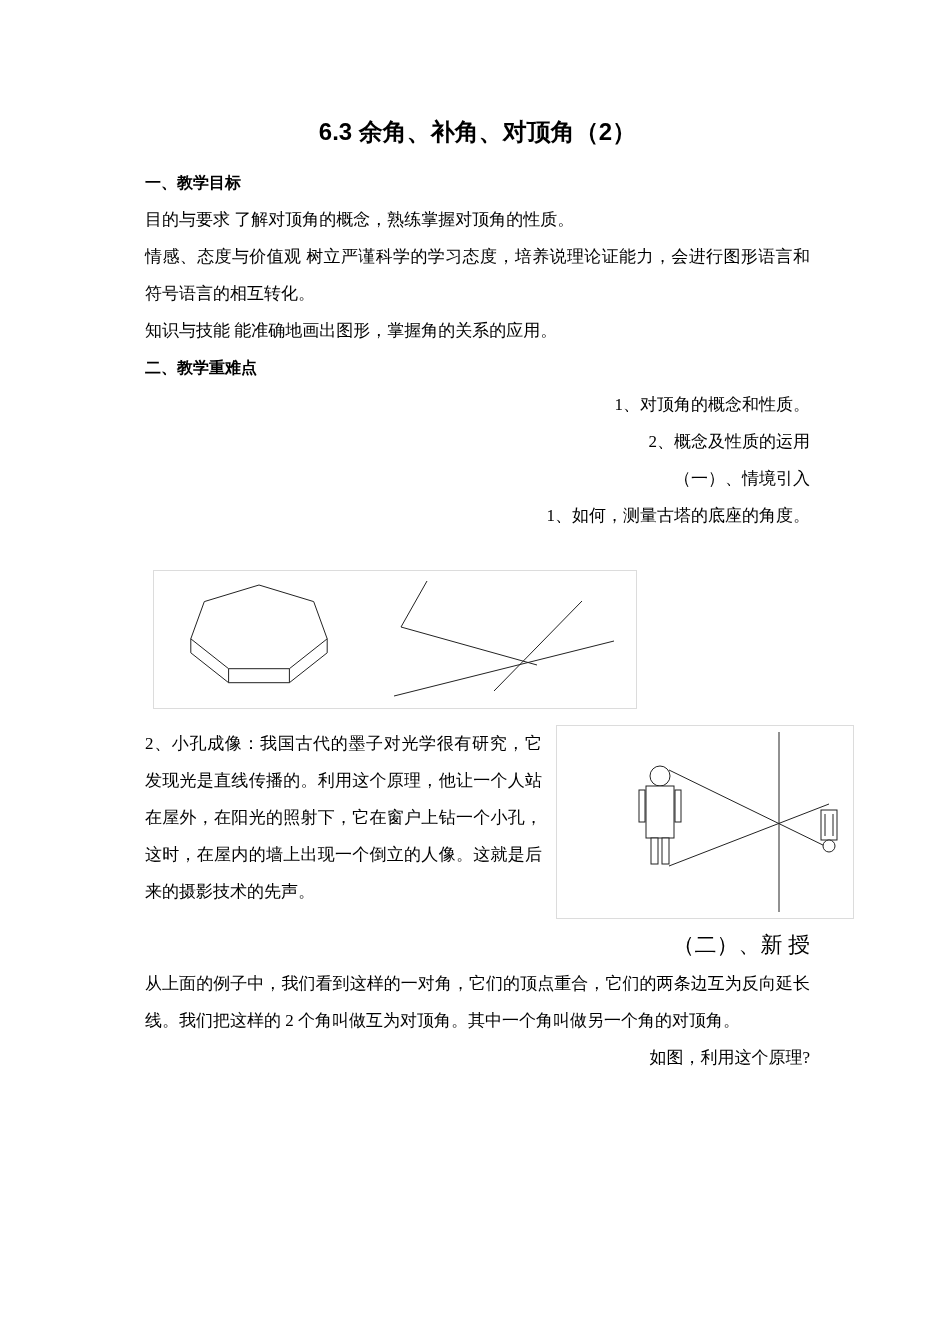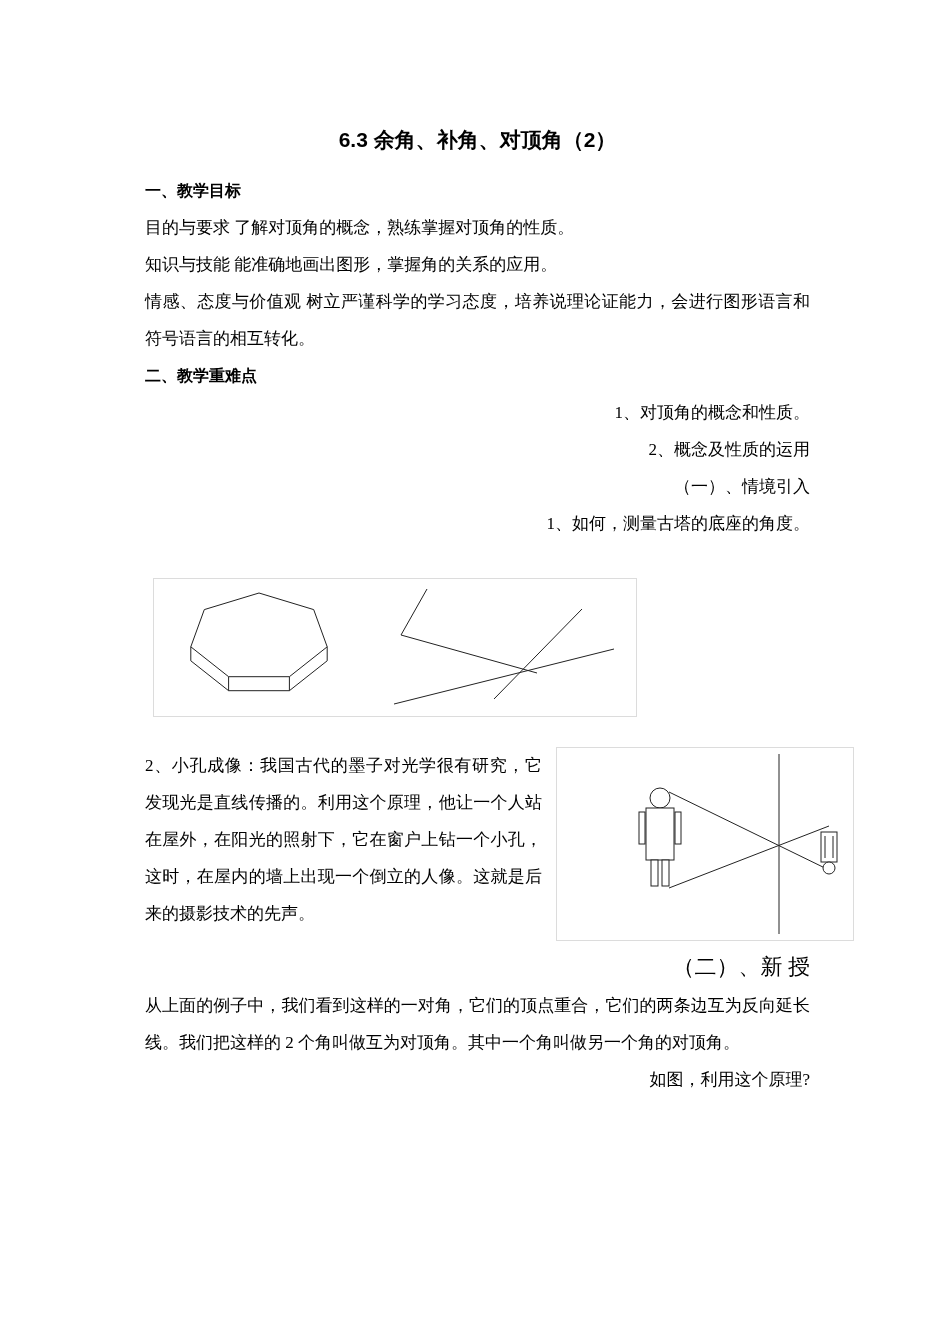--- a/index.html
+++ b/index.html
@@ -9,25 +9,25 @@
     height: 1344px;
     margin: 0 auto;
     background: #ffffff;
     box-sizing: border-box;
     padding: 118px 140px 0 145px;
     color: #000000;
     font-family: "Liberation Serif", serif;
     overflow: hidden;
   }
   .doc-title {
-    margin: 8px 0 18px 0;
+    margin: 0 0 18px 0;
     text-align: center;
     font-family: "Liberation Sans", sans-serif;
     font-weight: bold;
-    font-size: 21px;
+    font-size: 24px;
     line-height: 28px;
   }
   .h2 {
     margin: 0;
     font-family: "Liberation Sans", sans-serif;
     font-weight: bold;
     font-size: 16px;
     line-height: 37px;
   }
   .body-line {
@@ -41,21 +41,21 @@
     background: #ffffff;
     border: 1px solid #dcdcdc;
     box-sizing: content-box;
   }
   .figure1 {
     width: 482px;
     height: 137px;
     margin: 36px 0 0 8px;
   }
   .pinhole-wrap {
-    margin-top: 30px;
+    margin-top: 16px;
     
   }
   .figure2 {
     float: right;
     width: 296px;
     height: 192px;
     margin: 0 -44px 6px 14px;
   }
   .sub-heading {
     clear: both;
@@ -73,22 +73,22 @@
 </style>
 </head>
 <body>
 
 <div class="page">
 
   <h1 class="doc-title">6.3 余角、补角、对顶角（2）</h1>
 
   <h2 class="h2">一、教学目标</h2>
   <p class="body-line">目的与要求 了解对顶角的概念，熟练掌握对顶角的性质。</p>
+  <p class="body-line">情感、态度与价值观 树立严谨科学的学习态度，培养说理论证能力，会进行图形语言和符号语言的相互转化。</p>
   <p class="body-line">知识与技能 能准确地画出图形，掌握角的关系的应用。</p>
-  <p class="body-line">情感、态度与价值观 树立严谨科学的学习态度，培养说理论证能力，会进行图形语言和符号语言的相互转化。</p>
 
   <h2 class="h2">二、教学重难点</h2>
   <p class="body-line no-justify">1、对顶角的概念和性质。</p>
   <p class="body-line no-justify">2、概念及性质的运用</p>
 
   <p class="body-line no-justify">（一）、情境引入</p>
   <p class="body-line no-justify">1、如何，测量古塔的底座的角度。</p>
 
   <div class="figure-box figure1">
     <svg width="482" height="137" viewBox="0 0 482 137">

